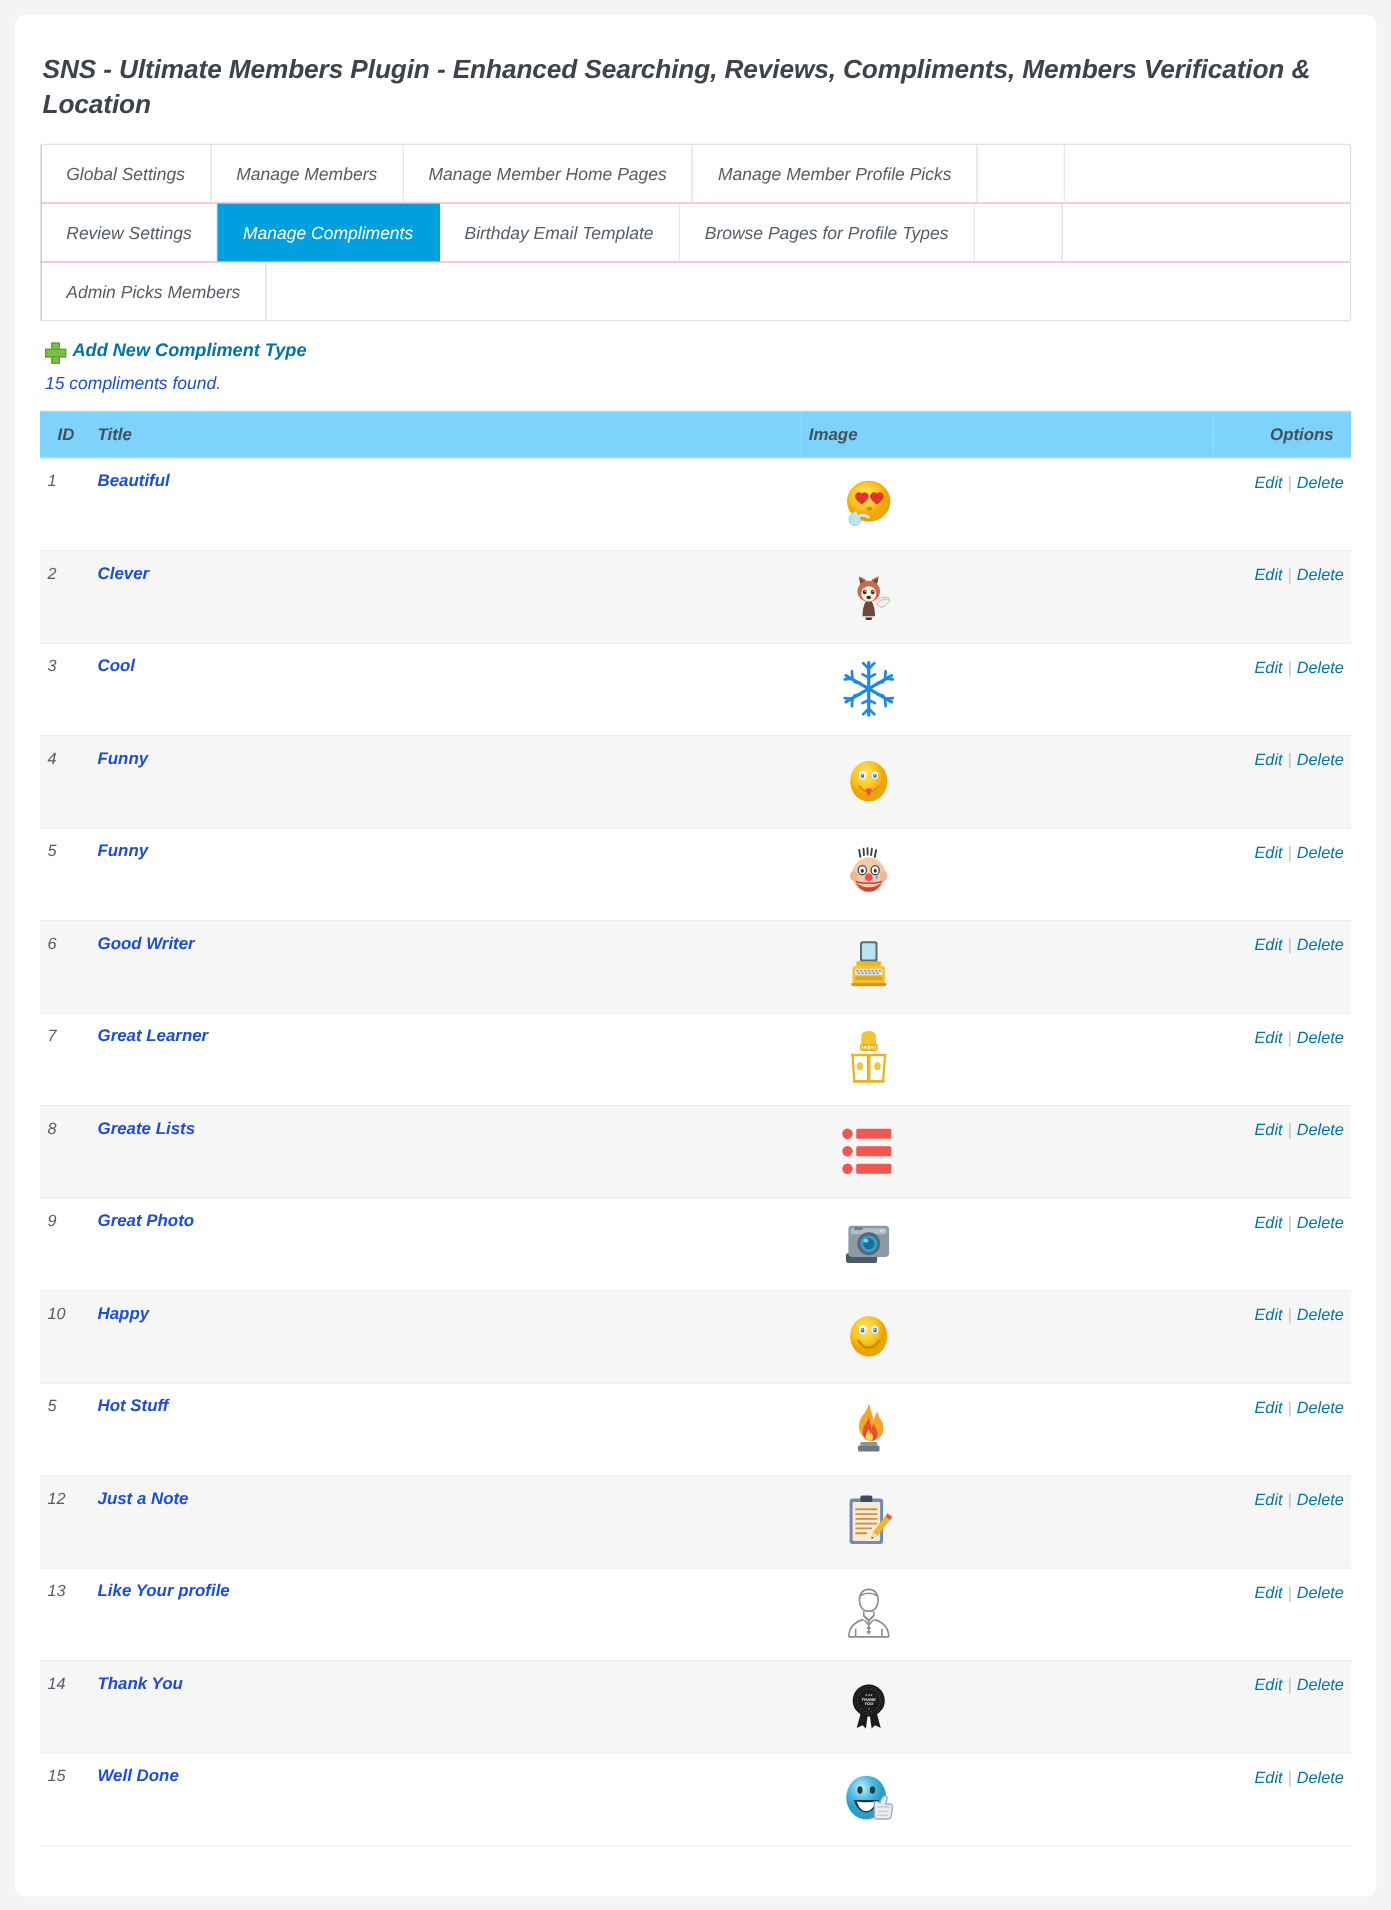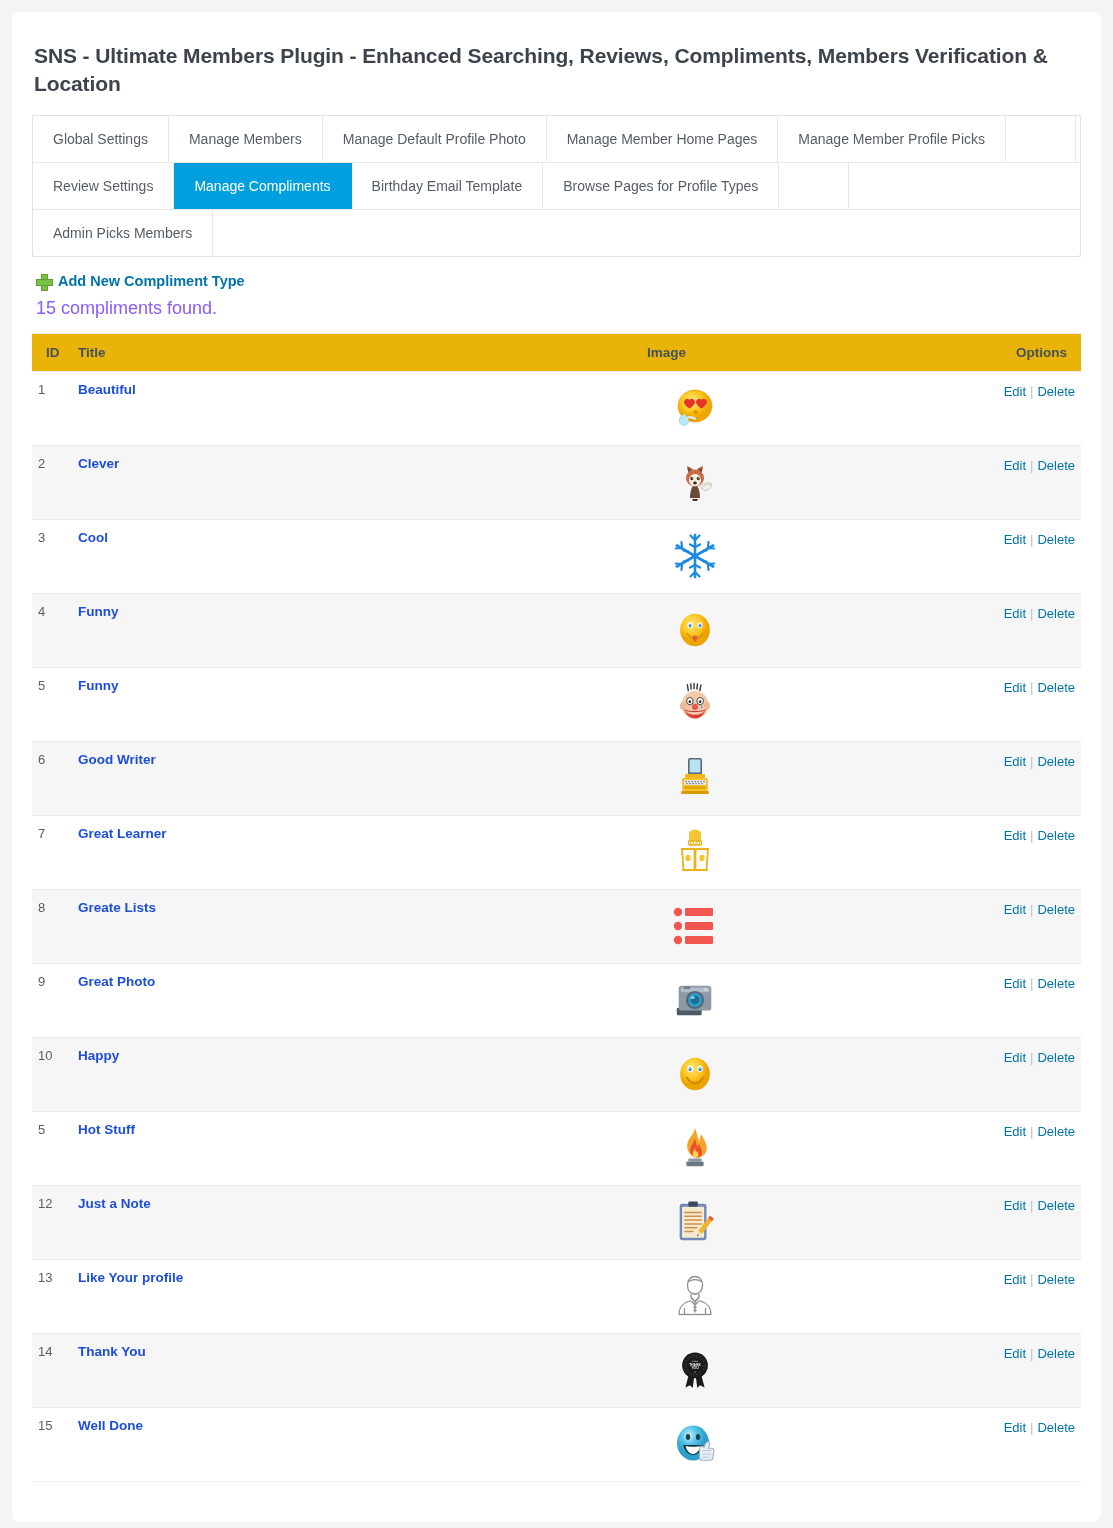--- a/index.html
+++ b/index.html
@@ -13,20 +13,21 @@
     width: 1113px;
     min-height: 1528px;
     background: #f4f4f4;
     padding: 12px 12px 14px 12px;
   }
   .card {
     background: #ffffff;
     border-radius: 8px;
     padding: 18px 20px 40px 20px;
     min-height: 1490px;
+    font-style: italic;
   }
   .page-title {
     font-size: 21px;
     font-weight: bold;
     color: #3c434a;
     line-height: 1.32;
     margin: 12px 0 18px 2px;
     letter-spacing: -0.1px;
   }
 
@@ -96,33 +97,33 @@
   .plus-icon::before { left: 5px; top: 0;  width: 5px;  height: 15px; }
   .plus-icon::after  { left: 0;  top: 5px; width: 15px; height: 5px;  }
   .add-link {
     color: #0073aa;
     font-size: 14.5px;
     font-weight: bold;
     text-decoration: none;
     cursor: pointer;
   }
   .found-text {
-    font-size: 18px;
-    color: #8b5cf6;
+    font-size: 14px;
+    color: #1d4ed8;
     margin: 9px 0 14px 4px;
   }
 
   
   table.compliments {
     width: 100%;
     border-collapse: collapse;
     table-layout: fixed;
   }
   table.compliments thead th {
-    background: #eab308;
+    background: #7dd3fc;
     font-size: 13.5px;
     color: #44525e;
     font-weight: bold;
     text-align: left;
     padding: 11px 6px;
     border-top: 1px solid #ececec;
     border-bottom: 1px solid #ececec;
   }
   th.col-id    { width: 40px;  padding-left: 14px !important; }
   th.col-title { width: auto; margin-left: 16px; }
@@ -183,21 +184,20 @@
 <div class="page">
   <div class="card">
 
     <h1 class="page-title">SNS - Ultimate Members Plugin - Enhanced Searching, Reviews, Compliments, Members Verification &amp; Location</h1>
 
     <div class="tabs-wrap">
       <div class="tabs-rows" id="tabs-rows">
           <div class="tab-row">
             <a class="tab" href="#">Global Settings</a>
             <a class="tab" href="#">Manage Members</a>
-            <a class="tab" href="#">Manage Default Profile Photo</a>
             <a class="tab" href="#">Manage Member Home Pages</a>
             <a class="tab" href="#">Manage Member Profile Picks</a>
             <div class="tab-spacer-cell"></div>
             <div class="tab-filler"></div>
           </div>
           <div class="tab-row">
             <a class="tab" href="#">Review Settings</a>
             <a class="tab active" href="#">Manage Compliments</a>
             <a class="tab" href="#">Birthday Email Template</a>
             <a class="tab" href="#">Browse Pages for Profile Types</a>

